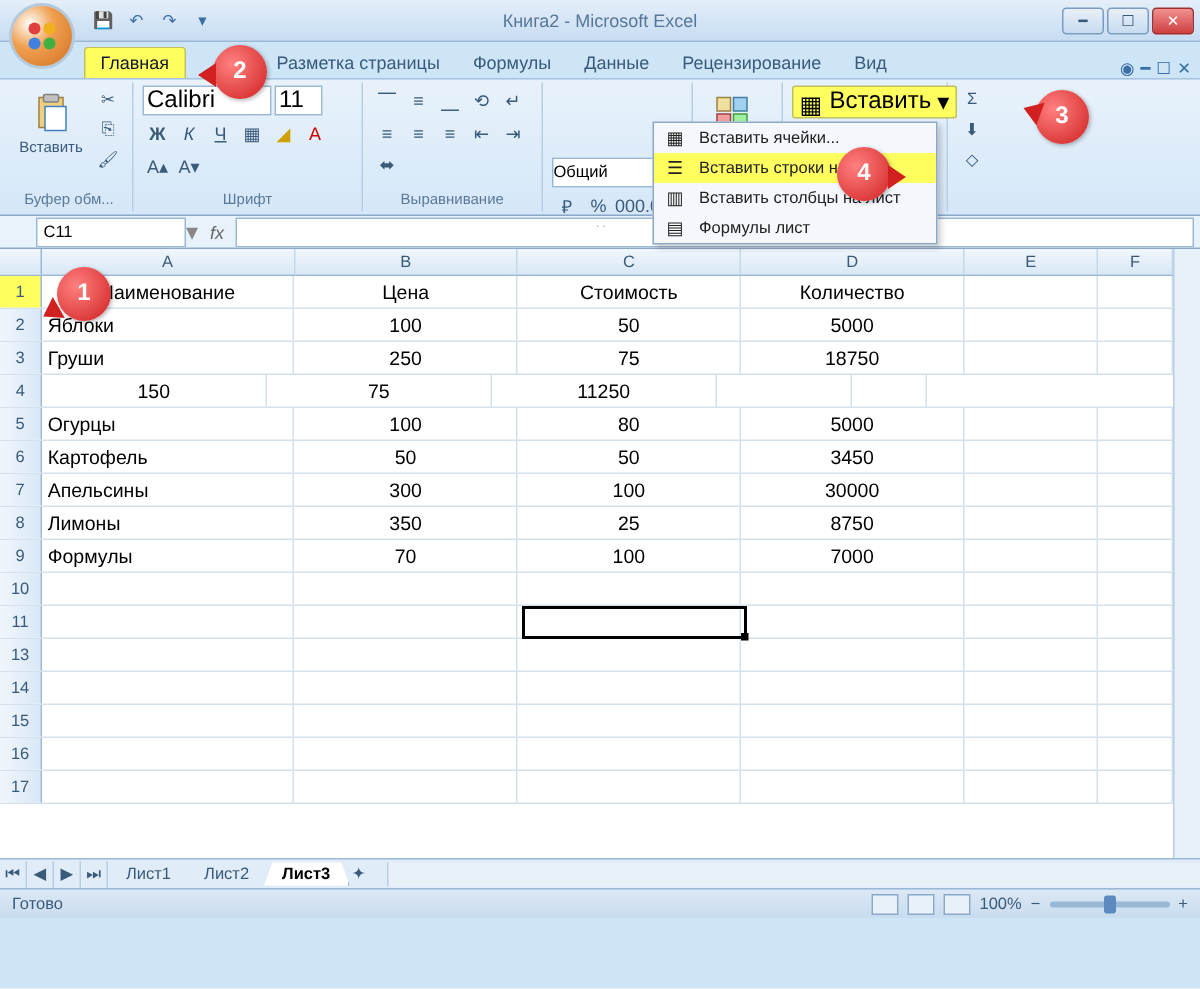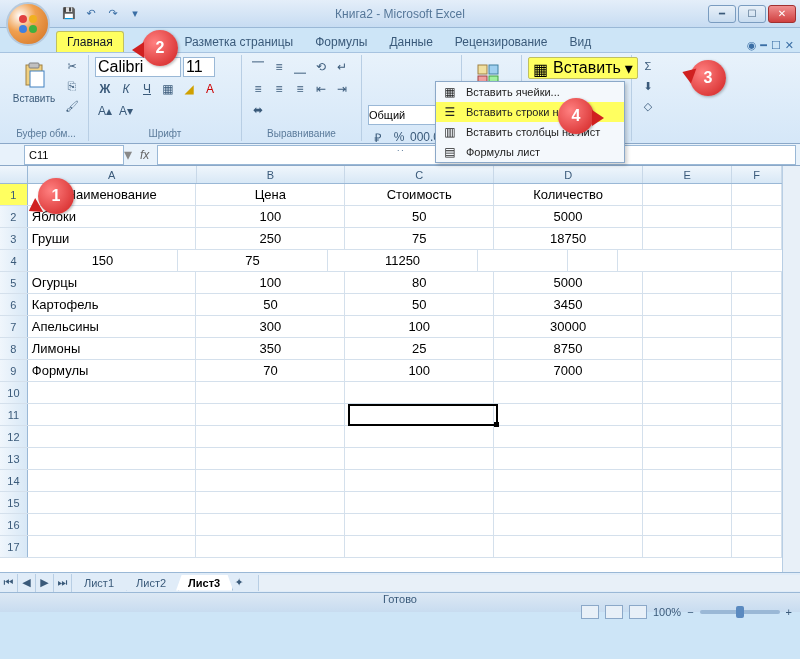--- a/index.html
+++ b/index.html
@@ -87,21 +87,21 @@
 
 
 .sheetbar { height: 20px; background: #e0ecf8; border-top: 1px solid #9ab8d6; display: flex; align-items: center; font-size: 11px; }
 .navbtns { display: flex; }
 .navbtn { width: 18px; height: 18px; display:flex; align-items:center; justify-content:center; color:#3a5a7a; cursor:pointer; border-right:1px solid #b8cee4; }
 .sheettab { padding: 2px 12px; background: #e0ecf8; border-right: 1px solid #9ab8d6; cursor: pointer; color:#3a5a7a; clip-path: polygon(10% 0, 90% 0, 100% 100%, 0 100%); margin-right:-3px; }
 .sheettab.active { background: #fff; color: #000; font-weight: bold; }
 .hscroll { flex:1; height:16px; background:#e8f0f8; border-left:1px solid #b8cee4; margin-left:10px; }
 
 
-.statusbar { height: 20px; background: linear-gradient(#dce8f4,#c8dcf0); border-top: 1px solid #9ab8d6; display: flex; align-items: center; padding: 0 8px; font-size: 11px; color: #3a5a7a; flex-direction: column; }
+.statusbar { height: 20px; background: linear-gradient(#dce8f4,#c8dcf0); border-top: 1px solid #9ab8d6; display: flex; align-items: center; padding: 0 8px; font-size: 11px; color: #3a5a7a; }
 .statusbar .right { margin-left: auto; display: flex; align-items: center; gap: 6px; }
 .viewbtn { width:18px; height:14px; border:1px solid #8ba8c8; background:#e8f0f8; cursor:pointer; }
 .zoom-slider { width: 80px; height: 4px; background: #9ab8d6; position: relative; border-radius:2px; }
 .zoom-thumb { position: absolute; left: 50%; top: -4px; width: 8px; height: 12px; background: #5a8ac0; border-radius: 2px; transform:translateX(-50%); }
 
 
 .callout { position: absolute; width: 36px; height: 36px; background: radial-gradient(circle at 35% 35%, #ff8080, #d02020); border-radius: 50%; display: flex; align-items: center; justify-content: center; color: #fff; font-size: 16px; font-weight: bold; z-index: 300; box-shadow: 1px 1px 3px rgba(0,0,0,0.3); }
 .callout::before { content:''; position:absolute; width:0; height:0; }
 .callout.c1 { left: 38px; top: 178px; }
 .callout.c1::before { border-right:12px solid #d02020; border-top:8px solid transparent; border-bottom:8px solid transparent; left:-10px; top:22px; transform:rotate(-30deg); }
@@ -407,29 +407,20 @@
         <div class="row">
           <div class="rowhdr">11</div>
           <div class="cell A"></div>
           <div class="cell B"></div>
           <div class="cell C"></div>
           <div class="cell D"></div>
           <div class="cell E"></div>
           <div class="cell F"></div>
         </div>
         <div class="row">
-          <div class="rowhdr">12</div>
-          <div class="cell A"></div>
-          <div class="cell B"></div>
-          <div class="cell C"></div>
-          <div class="cell D"></div>
-          <div class="cell E"></div>
-          <div class="cell F"></div>
-        </div>
-        <div class="row">
           <div class="rowhdr">13</div>
           <div class="cell A"></div>
           <div class="cell B"></div>
           <div class="cell C"></div>
           <div class="cell D"></div>
           <div class="cell E"></div>
           <div class="cell F"></div>
         </div>
         <div class="row">
           <div class="rowhdr">14</div>

